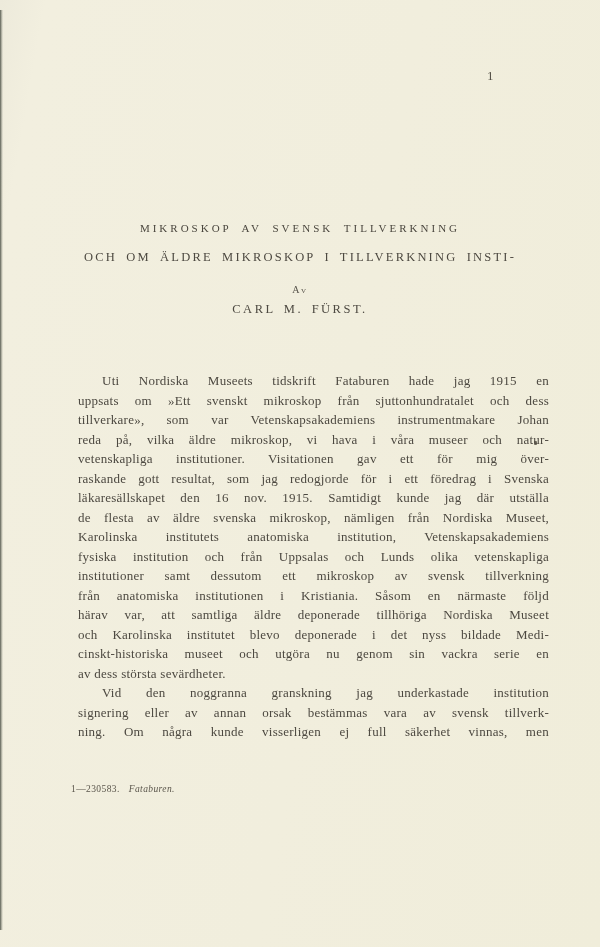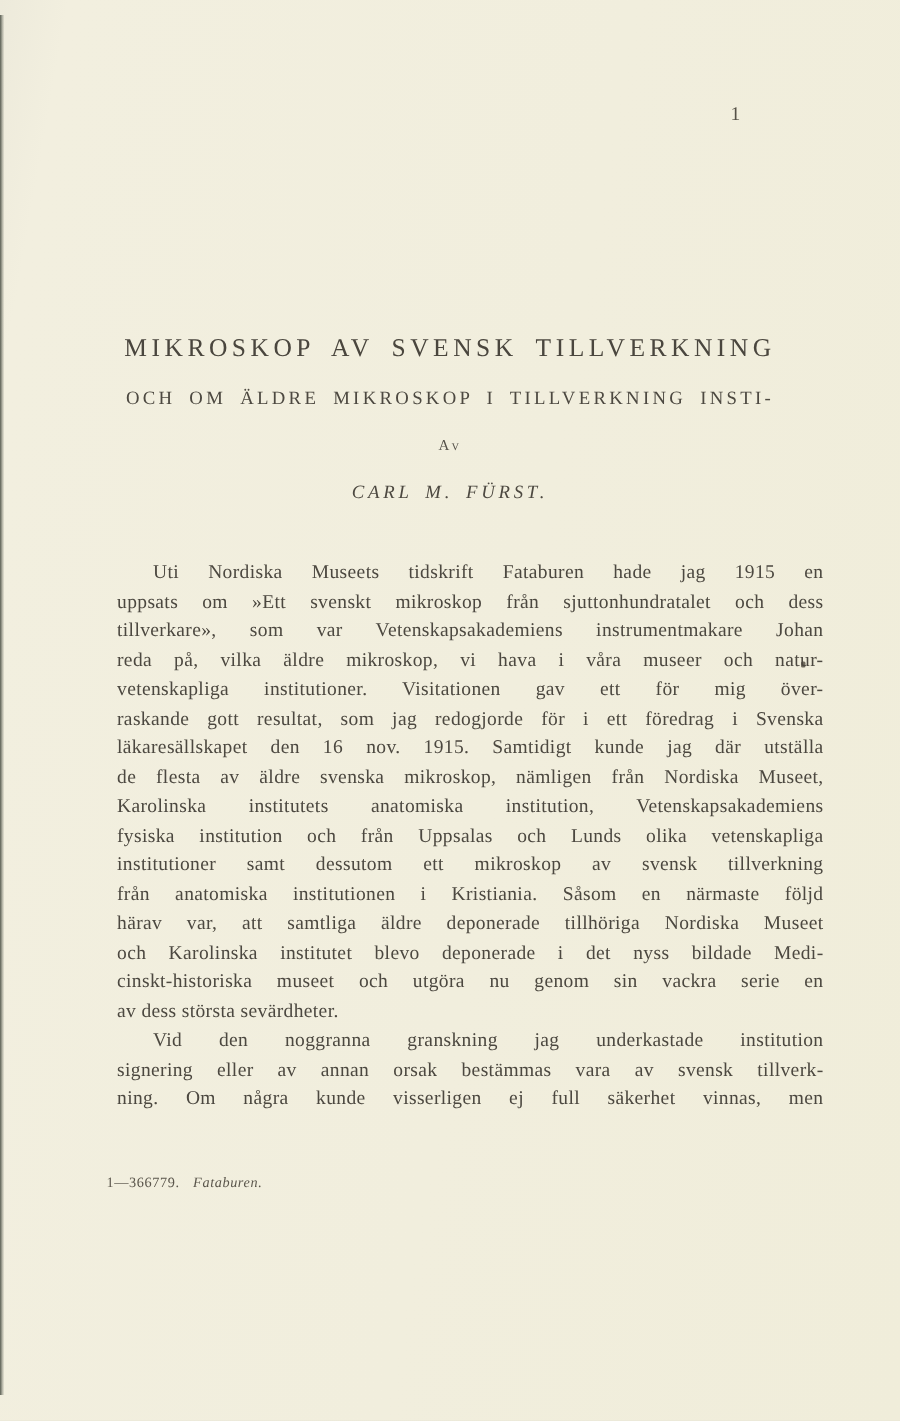--- a/index.html
+++ b/index.html
@@ -27,36 +27,36 @@
   }
   .page-number {
     position: absolute; left: 487px; top: 68px;
     font-size: 13px; color: #555147; letter-spacing: 0.5px;
   }
   .headings {
     position: absolute; left: 63px; top: 222px; width: 474px;
     text-align: center;
   }
   .title {
-    font-size: 17px; letter-spacing: 3px; word-spacing: 5px;
+    font-size: 11px; letter-spacing: 3px; word-spacing: 5px;
     color: #4a463e; white-space: nowrap;
   }
   .subtitle {
     margin-top: 14px;
     font-size: 12.5px; letter-spacing: 2.2px; word-spacing: 4px;
     line-height: 19px; color: #4d4941;
   }
   .byline {
     margin-top: 17px;
     font-size: 10px; letter-spacing: 1.5px;
     font-variant: small-caps; color: #56524a;
   }
   .author {
-    margin-top: 18px;
-    font-size: 12.5px; font-style: italic; letter-spacing: 2.5px;
+    margin-top: 7px;
+    font-size: 12.5px; letter-spacing: 2.5px;
     word-spacing: 3px; color: #4d4941;
   }
   .body-text {
     position: absolute; left: 62px; top: 371px; width: 471px;
     font-size: 13px; line-height: 19.5px; color: #4c4840;
     letter-spacing: 0.25px;
     margin-left: 16px;
   }
   .body-text .line {
     text-align: justify;
@@ -113,15 +113,15 @@
         <div class="line para-end">av dess största sevärdheter.</div>
       </div>
       <div class="paragraph">
         <div class="line indent">Vid den noggranna granskning jag underkastade institution</div>
         <div class="line">signering eller av annan orsak bestämmas vara av svensk tillverk-</div>
         <div class="line">ning. Om några kunde visserligen ej full säkerhet vinnas, men</div>
       </div>
     </div>
 
   <div class="footnote">
-    <span class="sig">1—366779.</span><span class="journal">Fataburen.</span>
+    <span class="sig">1—230583.</span><span class="journal">Fataburen.</span>
   </div>
 </div>
 
 </body></html>

